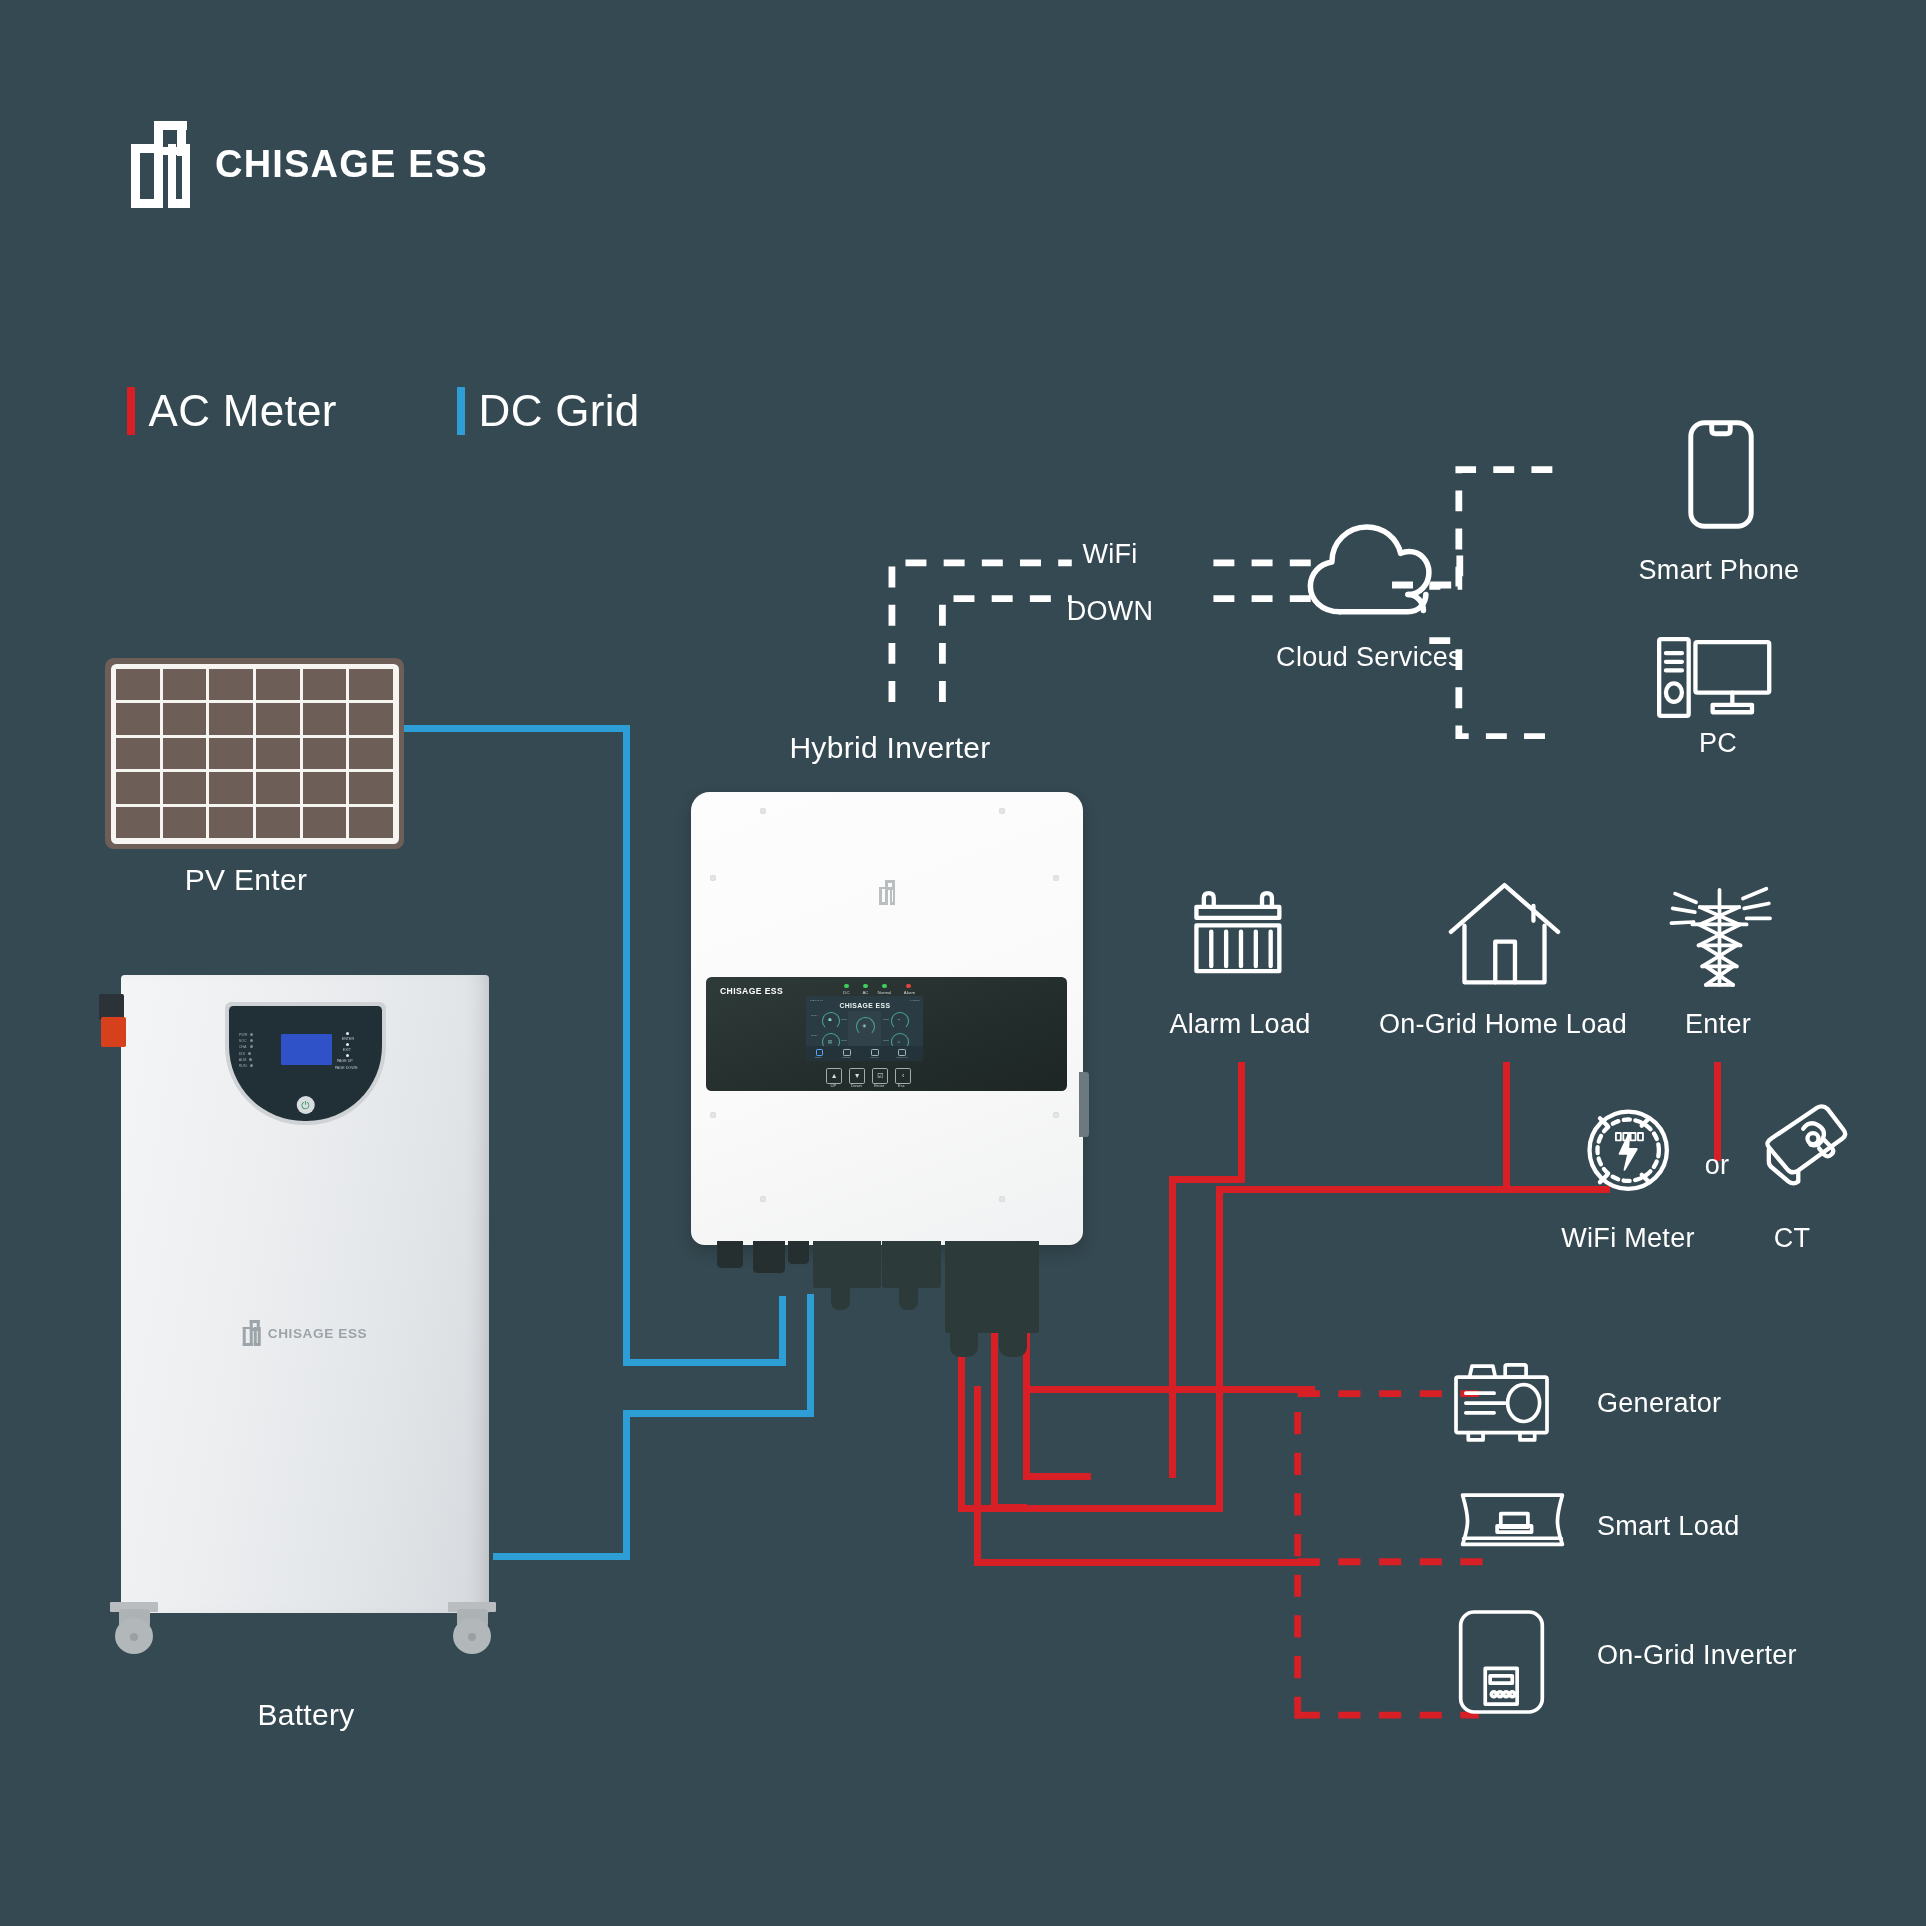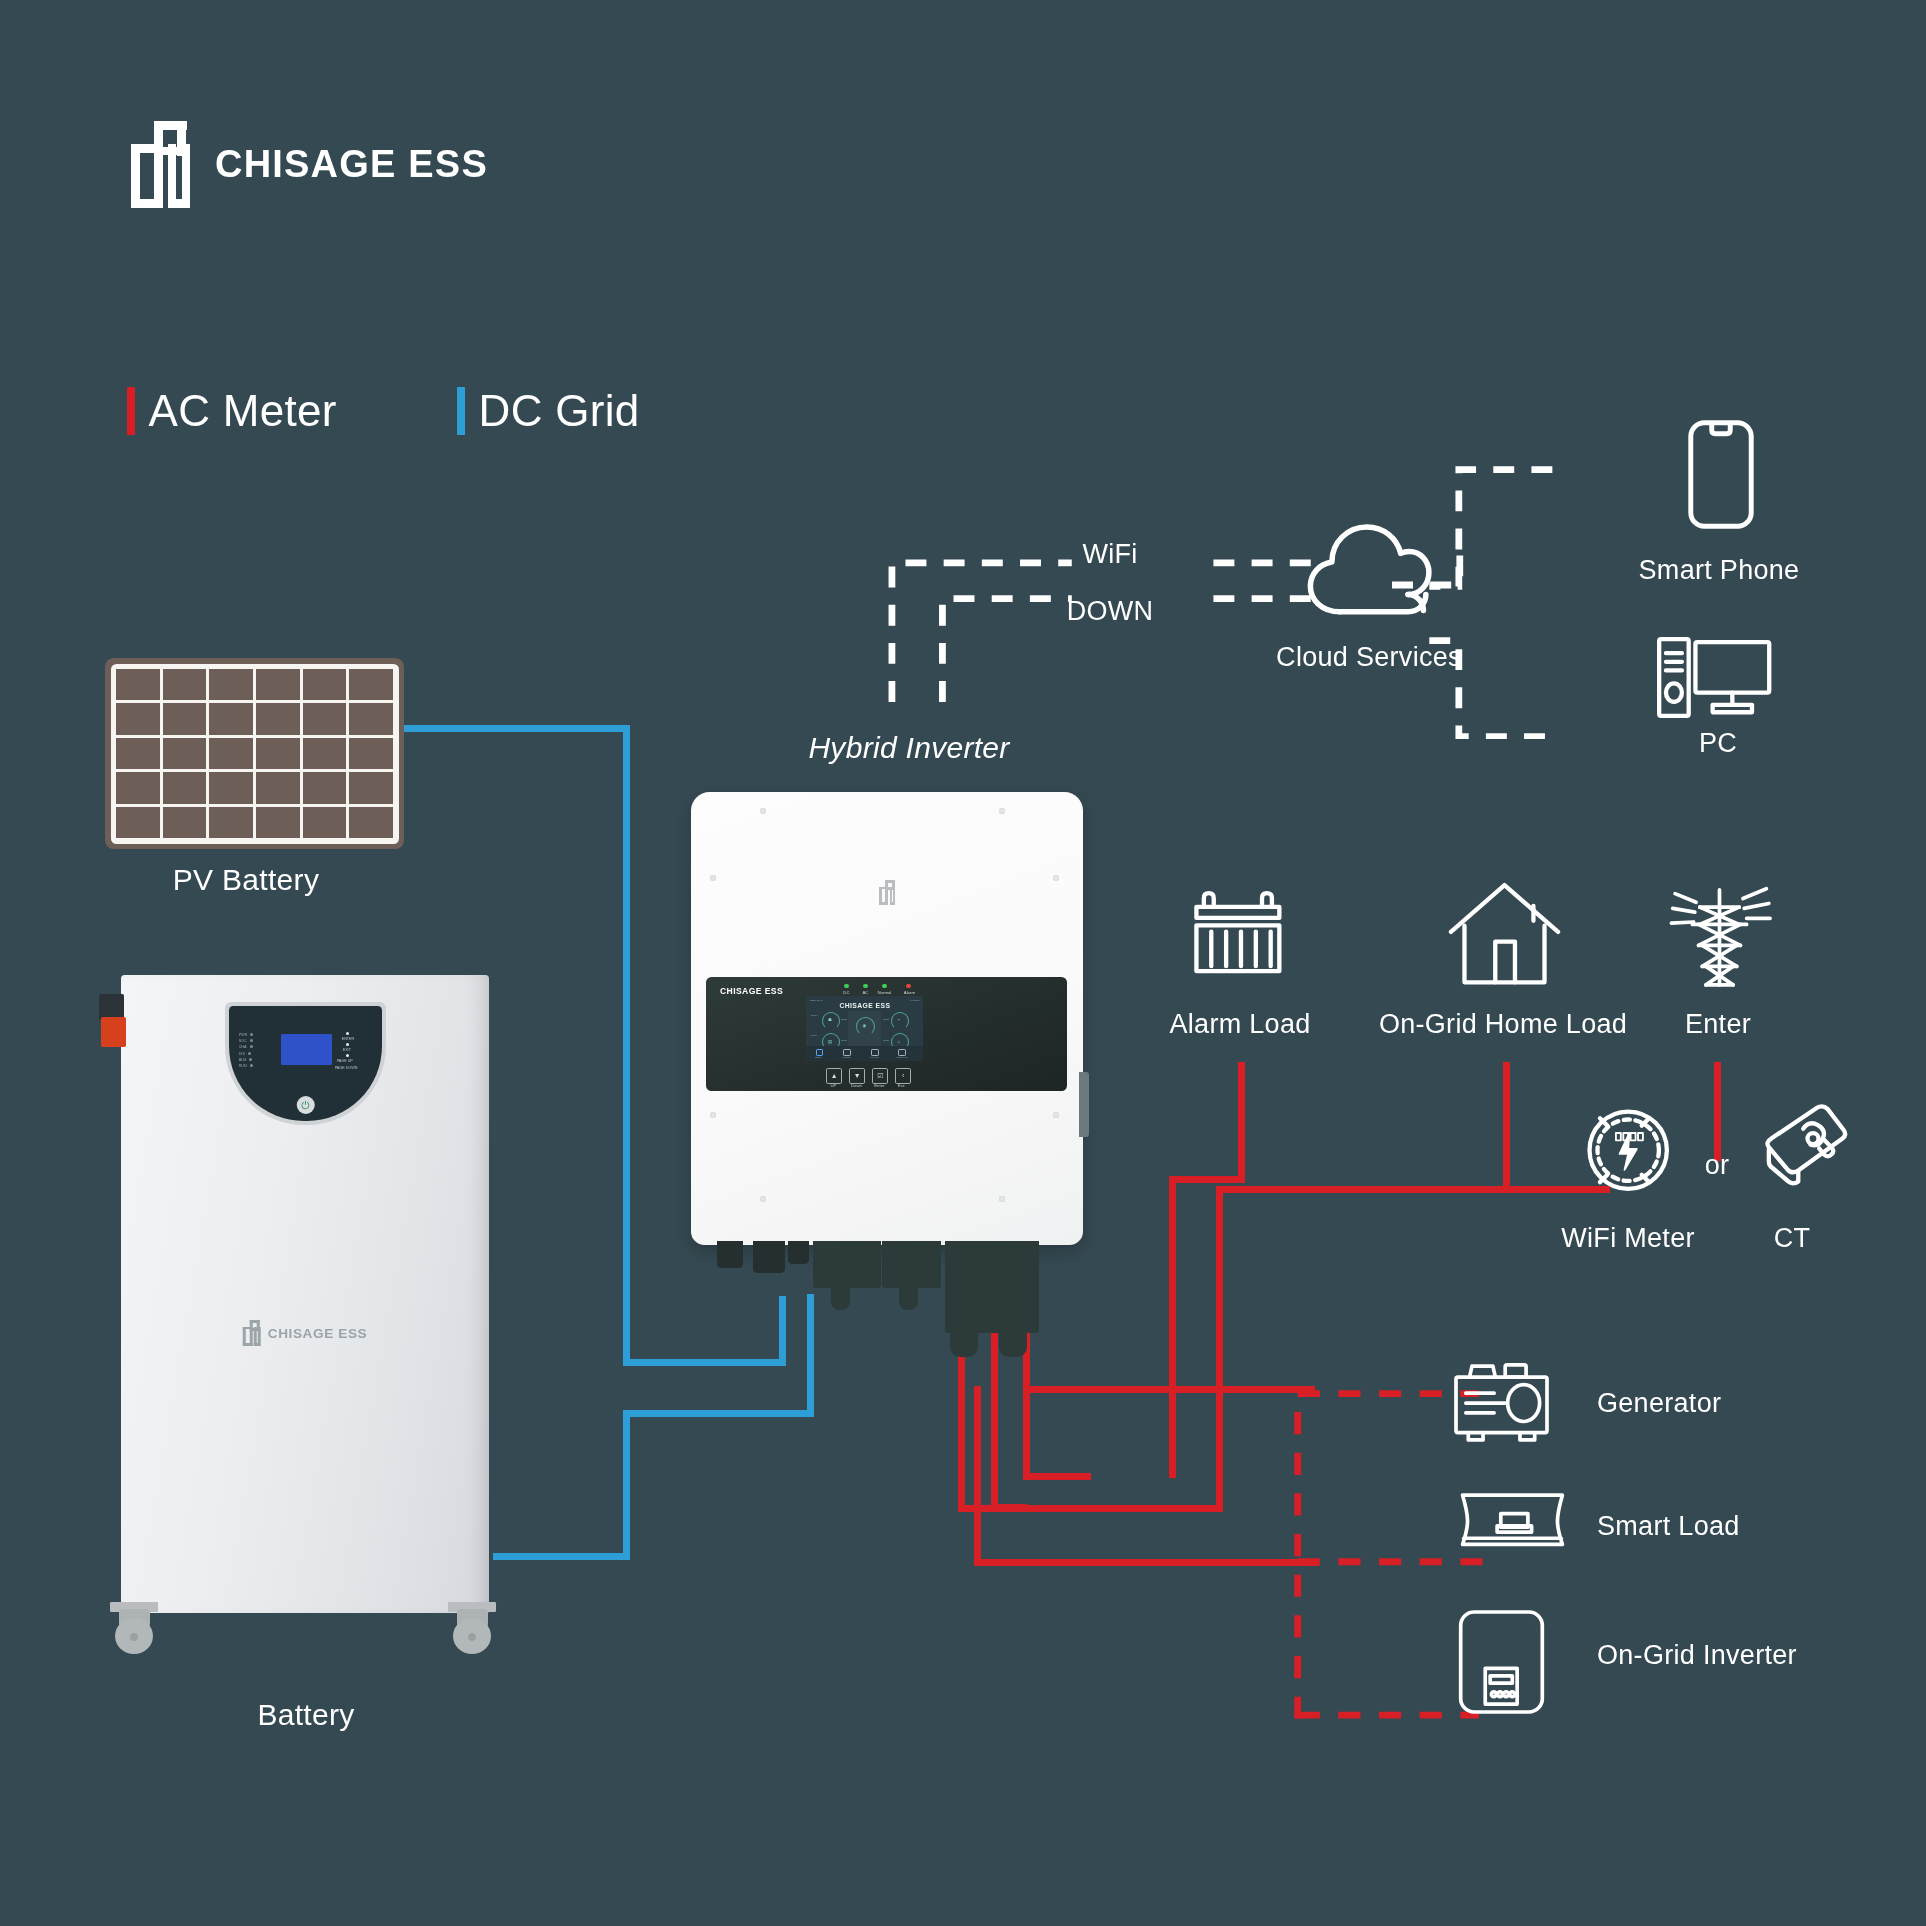--- a/index.html
+++ b/index.html
@@ -195,21 +195,21 @@
         <div></div>
         <div></div>
       <div></div>
         <div></div>
         <div></div>
         <div></div>
         <div></div>
         <div></div>
     </div>
   </div>
-  <div class="lbl center" style="left:246px;top:863px;font-size:30px;">PV Battery</div>
+  <div class="lbl center" style="left:246px;top:863px;font-size:30px;">PV Enter</div>
 
   <div id="battery">
     <div id="batBody"></div>
     <div id="batTermBlk"></div>
     <div id="batTermRed"></div>
     <div id="batPanel">
       <div id="batPanelIn">
         <div id="batLcd"></div>
         <div class="batLedRow" style="left:10px;top:27px;">
             <b>PWR</b>
@@ -268,21 +268,21 @@
     </div>
     <div class="caster" style="left:327px;top:627px;">
       <div class="plate"></div>
         <div class="fork"></div>
         <div class="wheel"></div>
         <div class="hub"></div>
     </div>
   </div>
   <div class="lbl center" style="left:306px;top:1698px;font-size:30px;">Battery</div>
 
-  <div class="lbl center" style="left:909px;top:731px;font-size:30px;font-style:italic;">Hybrid Inverter</div>
+  <div class="lbl center" style="left:890px;top:731px;font-size:30px;">Hybrid Inverter</div>
   <div id="inv">
     <div id="invBody"></div>
     <div class="screw" style="left:69px;top:16px;"></div>
     <div class="screw" style="left:308px;top:16px;"></div>
     <div class="screw" style="left:19px;top:83px;"></div>
     <div class="screw" style="left:362px;top:83px;"></div>
     <div class="screw" style="left:19px;top:320px;"></div>
     <div class="screw" style="left:362px;top:320px;"></div>
     <div class="screw" style="left:69px;top:404px;"></div>
     <div class="screw" style="left:308px;top:404px;"></div>

